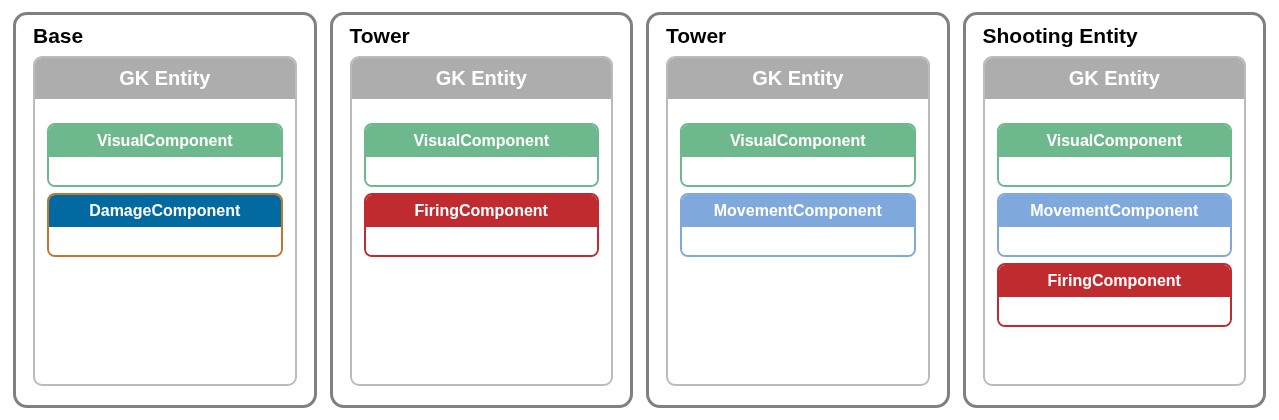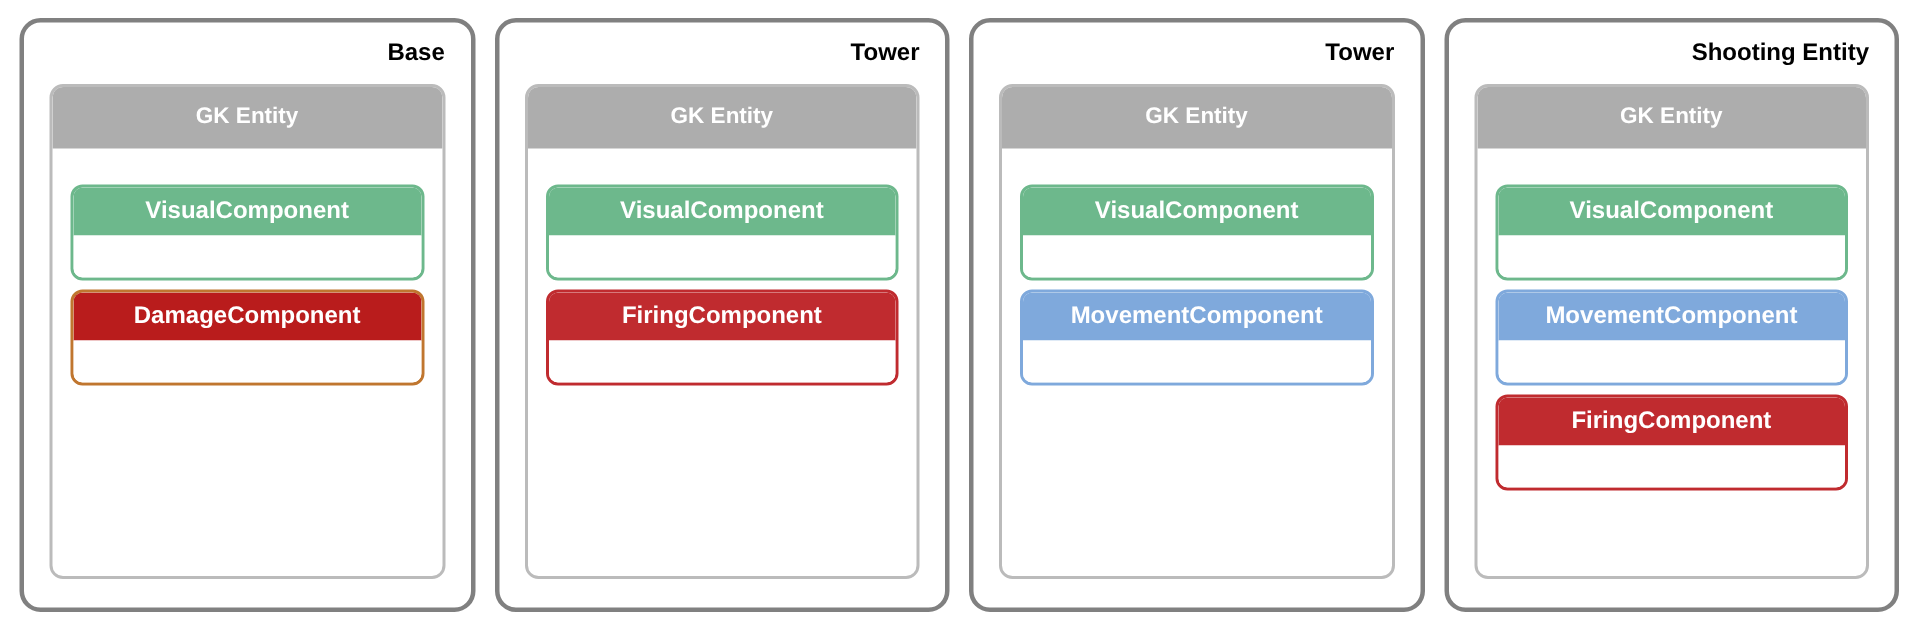--- a/index.html
+++ b/index.html
@@ -18,41 +18,41 @@
     flex: 1 1 0;
     background: #ffffff;
     border: 3px solid #808080;
     border-radius: 14px;
     display: flex;
     flex-direction: column;
     padding: 6px 17px 19px 17px;
     min-width: 0;
   }
   .panel-title {
-    text-align: right;
-    font-size: 16px;
+    text-align: left;
+    font-size: 21px;
     font-weight: bold;
     color: #000000;
     line-height: 26px;
     padding: 2px 0 7px 0;
     white-space: nowrap;
   }
   .entity-box {
     flex: 1 1 auto;
     border: 2px solid #bbbbbb;
     border-radius: 9px;
     background: #ffffff;
     overflow: hidden;
     display: flex;
     flex-direction: column;
   }
   .entity-header {
     background: #adadad;
     color: #ffffff;
-    font-size: 15px;
+    font-size: 20px;
     font-weight: bold;
     text-align: center;
     padding: 9px 0 10px 0;
     line-height: 22px;
   }
   .entity-body {
     flex: 1 1 auto;
     padding: 24px 12px 12px 12px;
     display: flex;
     flex-direction: column;
@@ -90,21 +90,21 @@
       </div>
       <div class="entity-body">
   <div class="component" style="border-color: rgb(109, 184, 140);">
     <div class="component-header" style="background: rgb(109, 184, 140);">
       <span>VisualComponent</span>
     </div>
     <div class="component-body"></div>
   </div>
 
   <div class="component" style="border-color: rgb(192, 118, 47);">
-    <div class="component-header" style="background: #b91c1c;">
+    <div class="component-header" style="background: #0369a1;">
       <span>DamageComponent</span>
     </div>
     <div class="component-body"></div>
   </div>
 </div>
     </div>
   </div>
 
   <div class="panel">
     <div class="panel-title">Tower</div>

